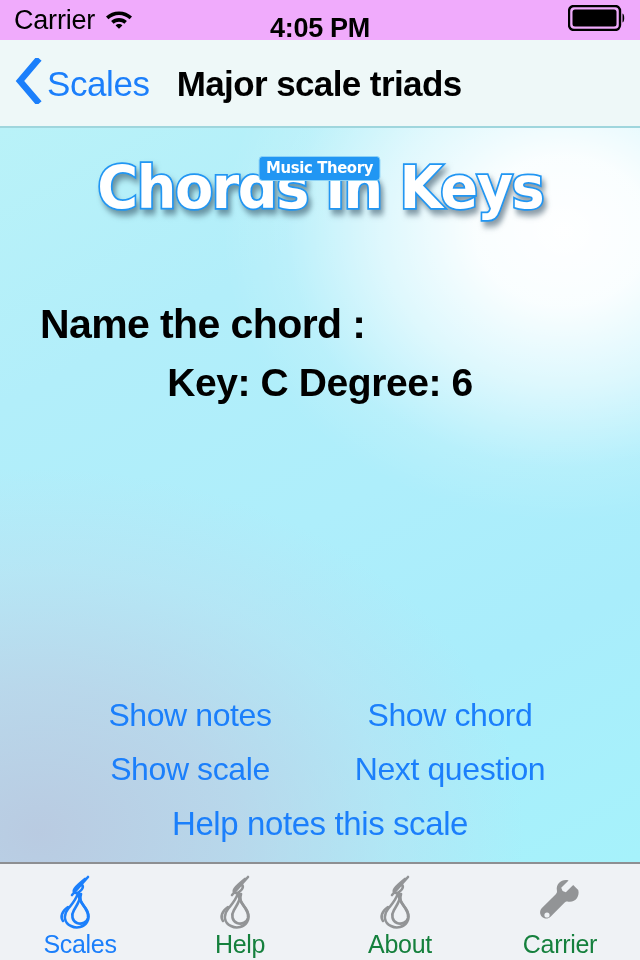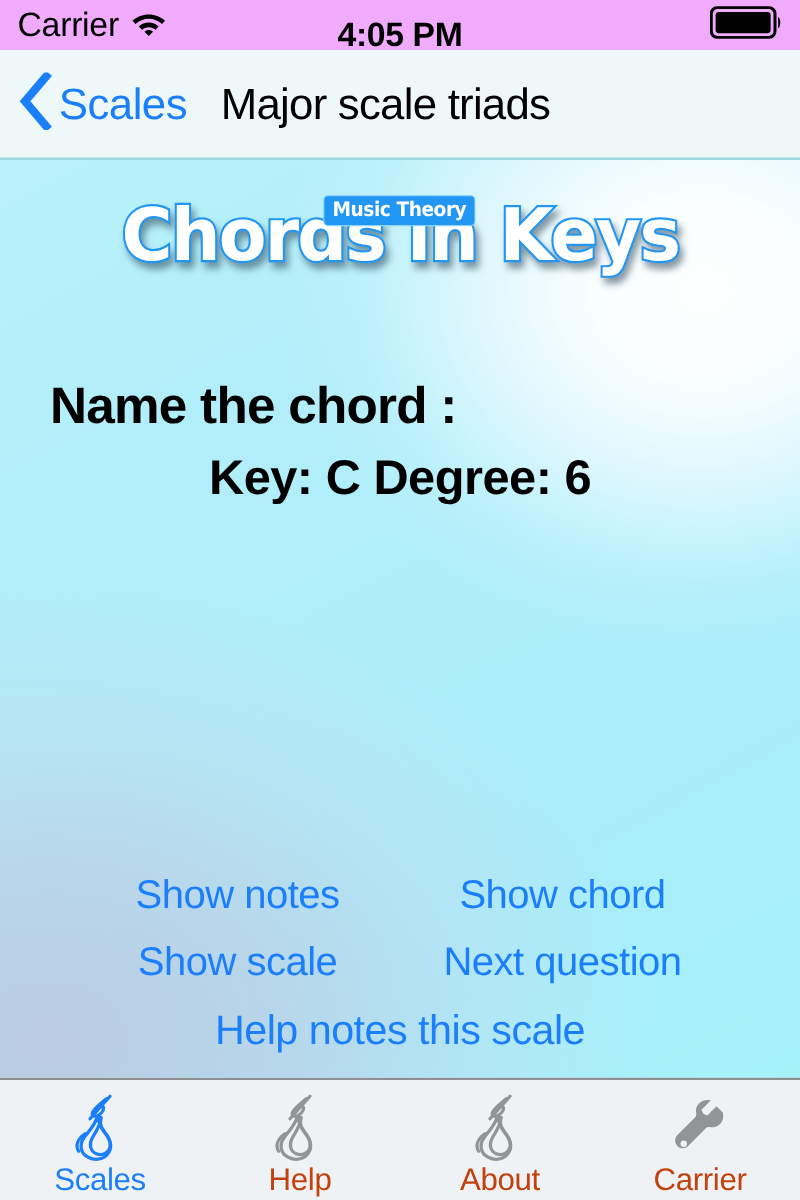--- a/index.html
+++ b/index.html
@@ -84,21 +84,21 @@
   .chev { display: block; }
   .nav-back-label {
     color: #1b7ffb;
     font-size: 35px;
     letter-spacing: -0.4px;
     line-height: 1;
   }
   .nav-title {
     color: #000;
     font-size: 35px;
-    font-weight: normal;
+    font-weight: bold;
     letter-spacing: -0.6px;
     line-height: 1;
     margin-left: 27px;
   }
 
   
   .content {
     position: relative;
     flex: 1 1 auto;
     overflow: hidden;
@@ -235,21 +235,21 @@
   .tab-icon {
     height: 58px;
     display: flex;
     align-items: center;
     justify-content: center;
   }
   .tab-label {
     font-size: 25px;
     letter-spacing: -0.3px;
     line-height: 1;
-    color: #c2410c;
+    color: #15803d;
   }
   .tab.active .tab-label { color: #1b7ffb; }
 </style>
 </head>
 <body>
 
 <div id="app">
 
   <div class="statusbar">
     <div class="sb-left">

